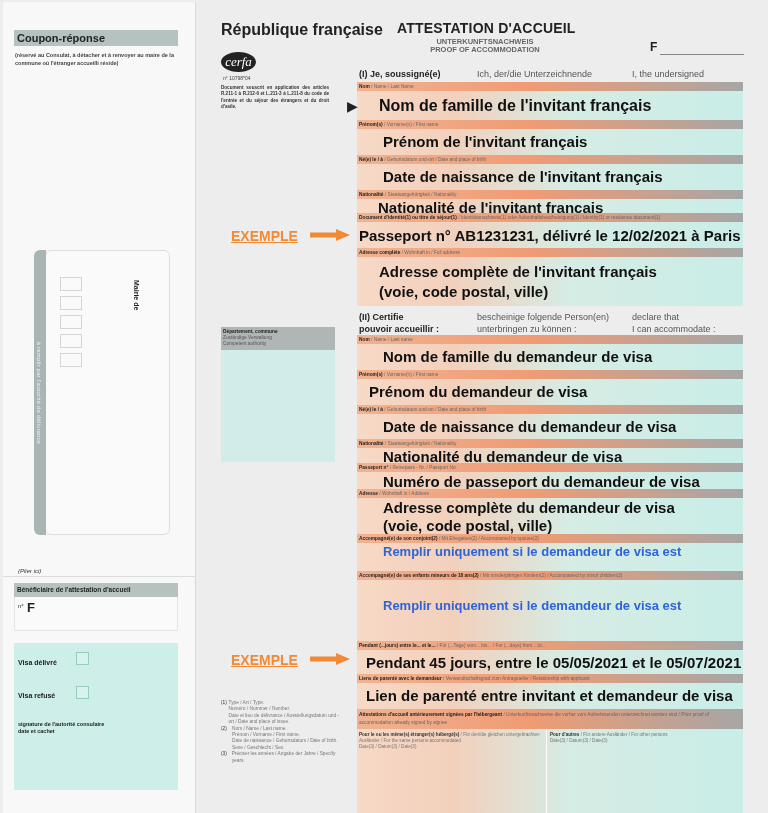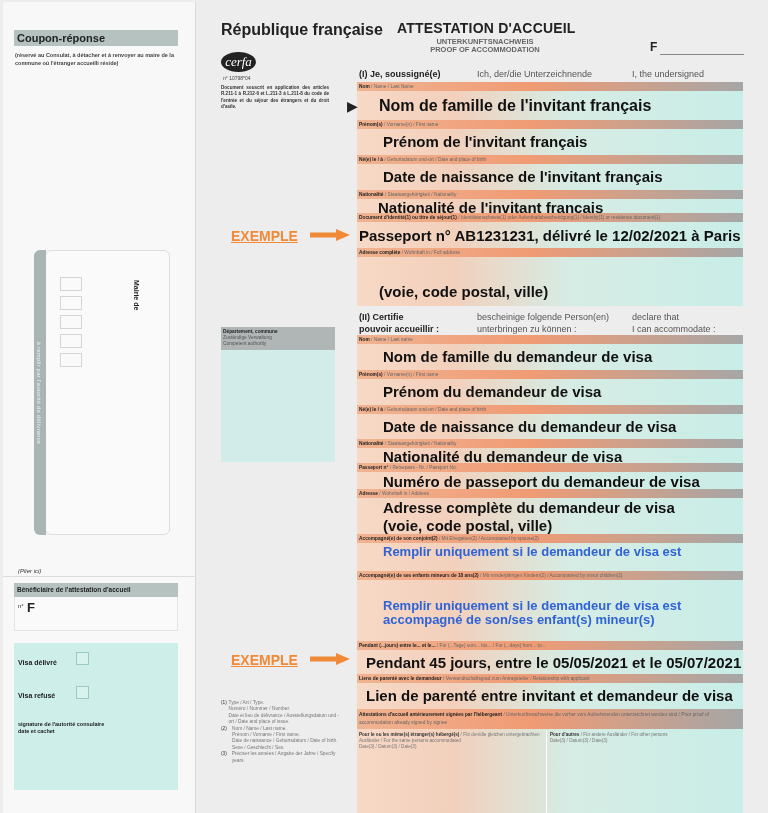--- a/index.html
+++ b/index.html
@@ -172,20 +172,21 @@
 </div>
 
 <div class="abs exemple" style="left:231px;top:228px">EXEMPLE</div>
 <svg class="abs arrow" style="left:310px;top:229px" viewBox="0 0 40 12">
     <rect x="0" y="3.5" width="28" height="5" fill="#f08a36"></rect>
     <polygon points="26,0 40,6 26,12" fill="#f08a36"></polygon>
   </svg>
 
 <div class="lbl-bar" style="top:248px"><b>Adresse complète</b><span> / Wohnhaft in / Full address</span></div>
 <div class="val-area" style="top:257px;height:49px">
+  <span class="val-text" style="left:22px;top:6px;font-size:15px">Adresse complète de l'invitant français</span>
   <span class="val-text" style="left:22px;top:26px;font-size:15px">(voie, code postal, ville)</span>
 </div>
 
 <div class="abs sec-hdr" style="left:359px;top:311px;line-height:12px">
     <div>(II) Certifie</div>
     <div>pouvoir accueillir :</div>
   </div>
 <div class="abs sec-hdr-de" style="left:477px;top:311px;line-height:12px">
     <div>bescheinige folgende Person(en)</div>
     <div>unterbringen zu können :</div>
@@ -202,21 +203,21 @@
 </div>
 <div class="abs dept-body"></div>
 
 <div class="lbl-bar" style="top:335px"><b>Nom</b><span> / Name / Last name</span></div>
 <div class="val-area" style="top:344px;height:26px">
   <span class="val-text" style="left:26px;top:4px;font-size:15px">Nom de famille du demandeur de visa</span>
 </div>
 
 <div class="lbl-bar" style="top:370px"><b>Prénom(s)</b><span> / Vorname(n) / First name</span></div>
 <div class="val-area" style="top:379px;height:26px">
-  <span class="val-text" style="left:26px;top:4px;font-size:15px">Prénom du demandeur de visa</span>
+  <span class="val-text" style="left:12px;top:4px;font-size:15px">Prénom du demandeur de visa</span>
 </div>
 
 <div class="lbl-bar" style="top:405px"><b>Né(e) le / à</b><span> / Geburtsdatum und-ort / Date and place of birth</span></div>
 <div class="val-area" style="top:414px;height:25px">
   <span class="val-text" style="left:26px;top:4px;font-size:15px">Date de naissance du demandeur de visa</span>
 </div>
 
 <div class="lbl-bar" style="top:439px"><b>Nationalité</b><span> / Staatsangehörigkeit / Nationality</span></div>
 <div class="val-area" style="top:448px;height:15px">
   <span class="val-text" style="left:26px;top:0px;font-size:15px">Nationalité du demandeur de visa</span>
@@ -234,21 +235,20 @@
 </div>
 
 <div class="lbl-bar" style="top:534px"><b>Accompagné(e) de son conjoint(2)</b><span> / Mit Ehegatten(2) / Accompanied by spouse(2)</span></div>
 <div class="val-area" style="top:543px;height:28px">
   <span class="val-text blue" style="left:26px;top:1px;font-size:13px">Remplir uniquement si le demandeur de visa est</span>
 </div>
 
 <div class="lbl-bar" style="top:571px"><b>Accompagné(e) de ses enfants mineurs de 18 ans(2)</b><span> / Mit minderjährigen Kindern(2) / Accompanied by minor children(2)</span></div>
 <div class="val-area" style="top:580px;height:61px">
   <span class="val-text blue" style="left:26px;top:18px;font-size:13px">Remplir uniquement si le demandeur de visa est</span>
-  <span class="val-text blue" style="left:26px;top:32px;font-size:13px">accompagné de son/ses enfant(s) mineur(s)</span>
 </div>
 
 <div class="lbl-bar" style="top:641px"><b>Pendant (...jours) entre le... et le...</b><span> / Für (...Tage) vom... bis... / For (...days) from... to...</span></div>
 <div class="val-area" style="top:650px;height:32px">
   <span class="val-text" style="left:9px;top:4px;font-size:15px">Pendant 45 jours, entre le 05/05/2021 et le 05/07/2021</span>
 </div>
 
 <div class="abs exemple" style="left:231px;top:652px">EXEMPLE</div>
 <svg class="abs arrow" style="left:310px;top:653px" viewBox="0 0 40 12">
     <rect x="0" y="3.5" width="28" height="5" fill="#f08a36"></rect>

